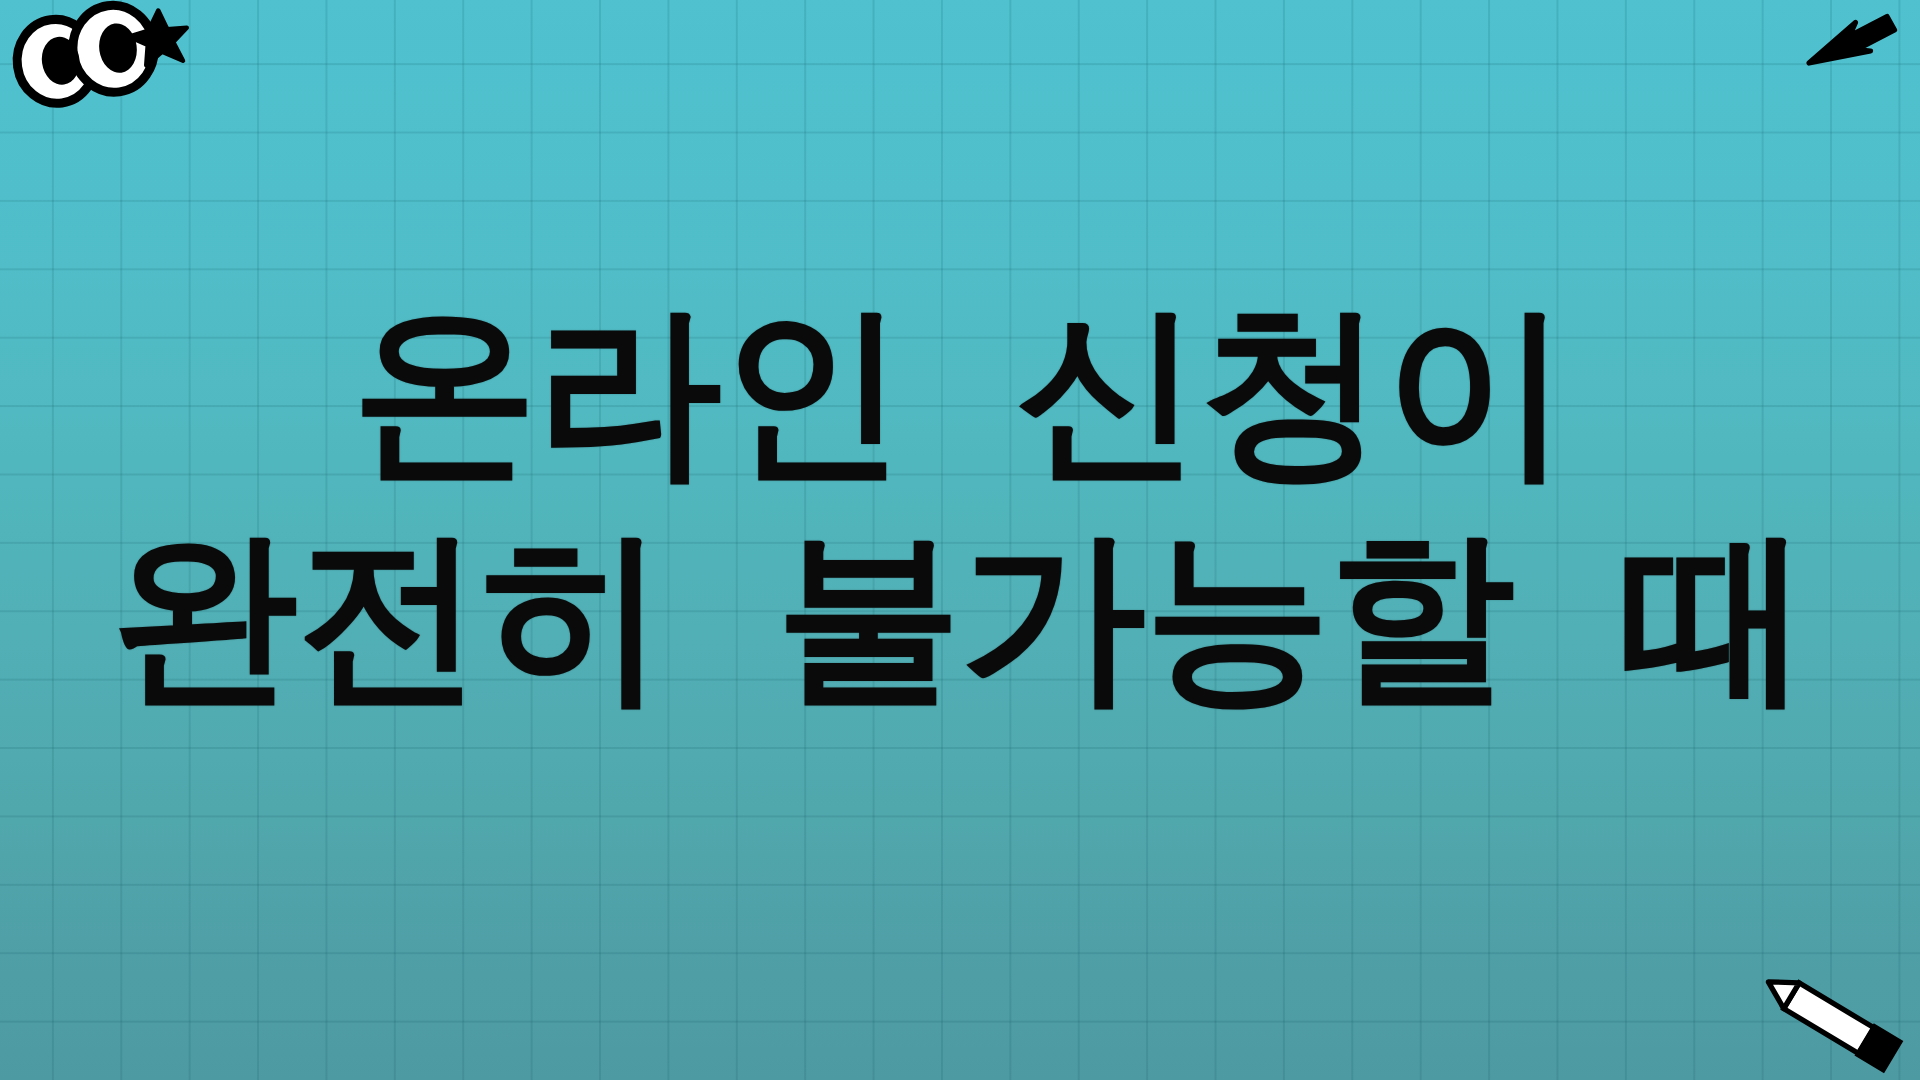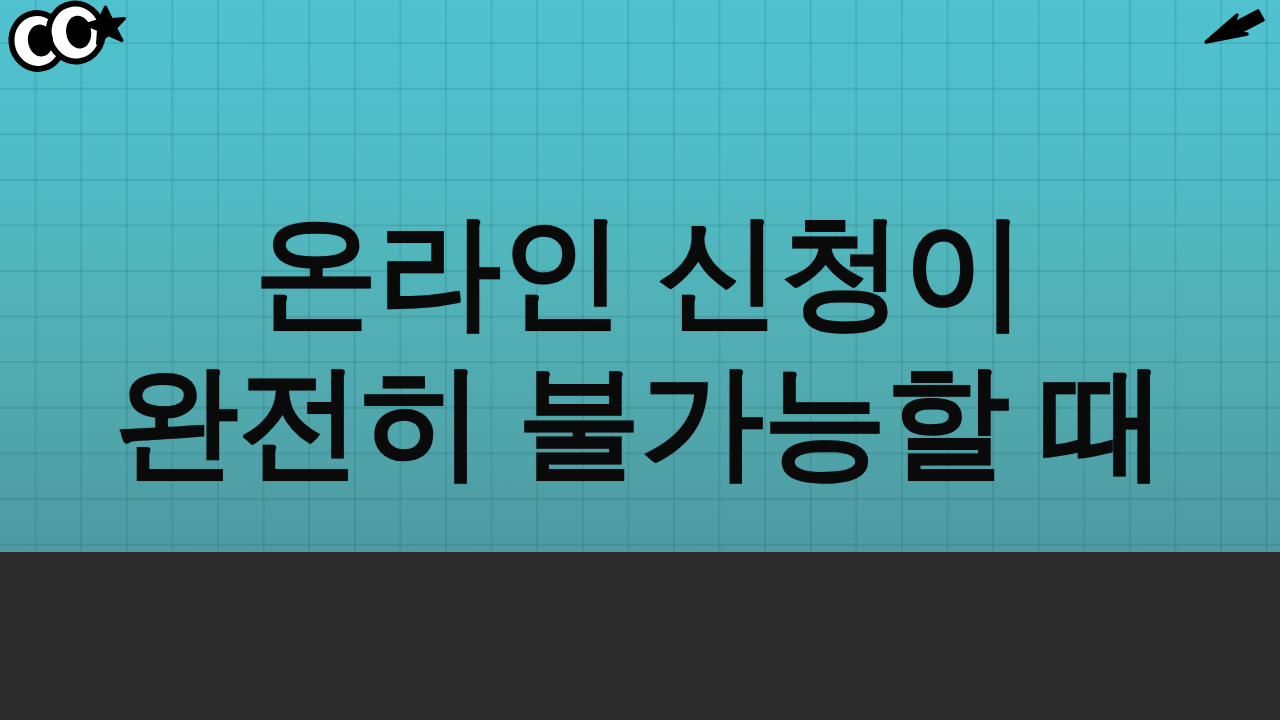--- a/index.html
+++ b/index.html
@@ -3,23 +3,23 @@
 <meta charset="utf-8">
 <style>
   html, body {
     margin: 0;
     padding: 0;
     background: #2b2b2b;
   }
   #canvas {
     position: relative;
     width: 1280px;
-    height: 552px;
+    height: 720px;
     overflow: hidden;
-    font-family: Liberation Sans, sans-serif;
+    font-family: Liberation Mono, monospace;
   }
   
   #bg-gradient {
     position: absolute;
     inset: 0;
     background: linear-gradient(180deg,
       #4fc1cf 0%,
       #50bfcb 18%,
       #51b9c1 38%,
       #51b0b6 58%,

